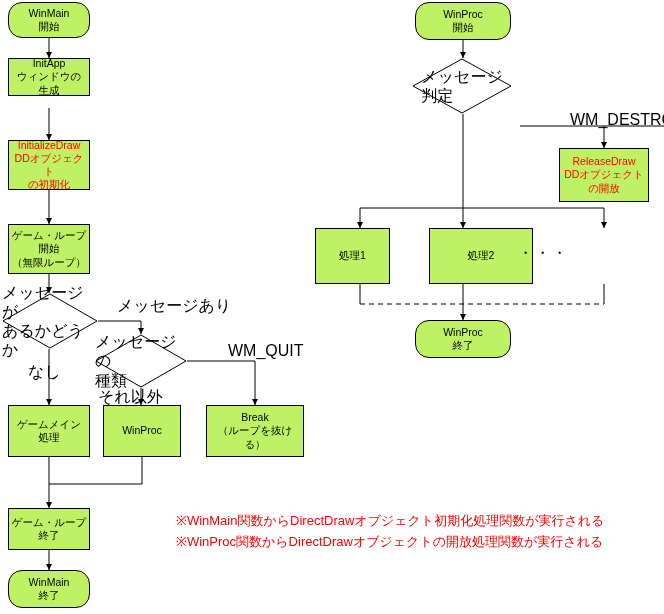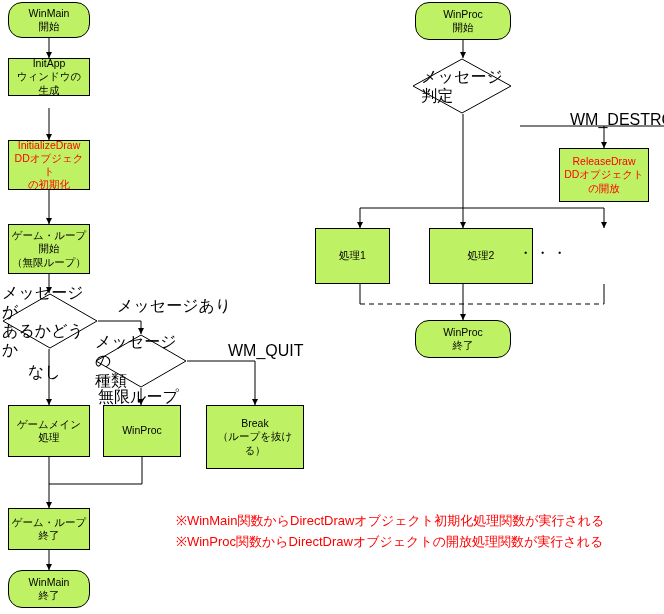--- a/index.html
+++ b/index.html
@@ -167,33 +167,33 @@
     </svg>
     <div class="dlabel">メッセージの
 種類</div>
   </div>
 
   <div class="node" style="left:8px;top:405px;width:82px;height:52px;">ゲームメイン
 処理</div>
 
   <div class="node" style="left:103px;top:405px;width:78px;height:52px;">WinProc</div>
 
-  <div class="node" style="left:206px;top:405px;width:98px;height:64px;">Break
+  <div class="node" style="left:206px;top:405px;width:98px;height:52px;">Break
 （ループを抜ける）</div>
 
   <div class="node" style="left:8px;top:508px;width:82px;height:42px;">ゲーム・ループ
 終了</div>
 
   <div class="node terminal" style="left:8px;top:570px;width:82px;height:38px;">WinMain
 終了</div>
 
   <div class="edge-label" style="left:117px;top:296px;">メッセージあり</div>
   <div class="edge-label" style="left:28px;top:362px;">なし</div>
   <div class="edge-label" style="left:228px;top:341px;">WM_QUIT</div>
-  <div class="edge-label" style="left:98px;top:387px;">無限ループ</div>
+  <div class="edge-label" style="left:98px;top:387px;">それ以外</div>
 
   <div class="node terminal" style="left:415px;top:2px;width:96px;height:38px;">WinProc
 開始</div>
 
   <div class="diamond-wrap" style="left:412px;top:58px;width:100px;height:56px;">
     <svg class="dshape" viewBox="0 0 100 56" preserveAspectRatio="none">
       <polygon points="50,1 99,28 50,55 1,28" fill="#ffffff" stroke="#000000" stroke-width="1"></polygon>
     </svg>
     <div class="dlabel">メッセージ
 判定</div>

